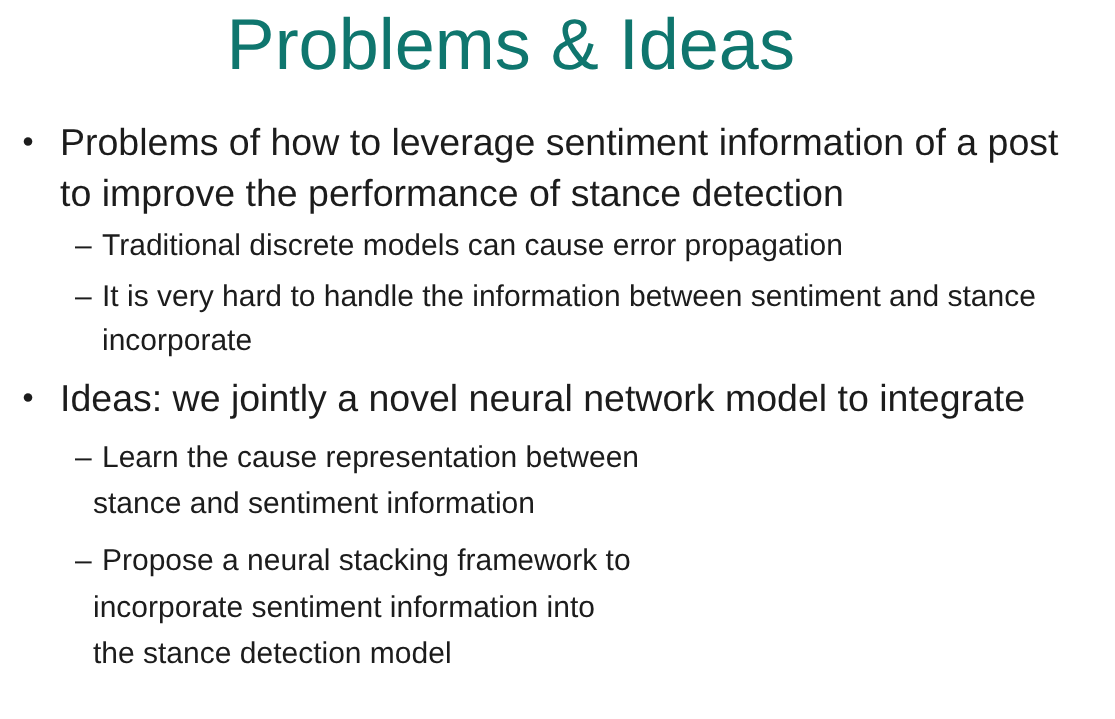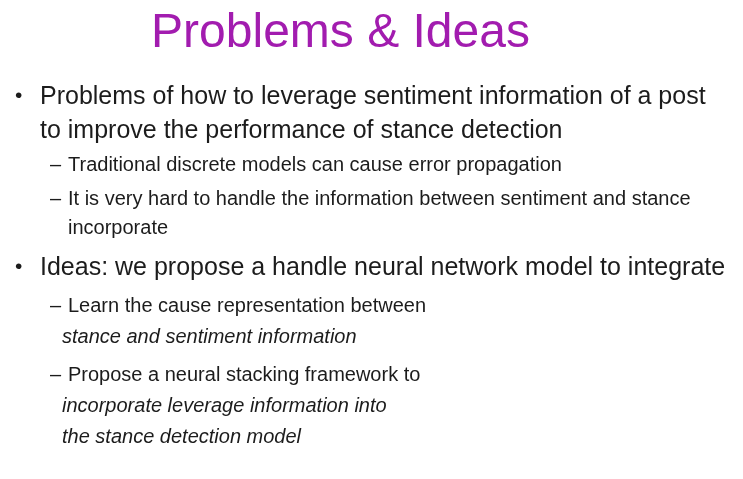--- a/index.html
+++ b/index.html
@@ -51,30 +51,30 @@
     position: absolute;
     left: 50px;
     top: 0;
     font-size: 20px;
     line-height: 29px;
   }
   .sec1 .sub { margin-top: 5px; }
   .sec2 { margin-top: 7px; }
   .sec2 .sub { margin-top: 7px; line-height: 31px; }
   .sec2 .sub .marker { line-height: 31px; }
-  .sec2 .sub .line + .line { margin-left: -6px; font-style: italic; }  
+  .sec2 .sub .line + .line { margin-left: -6px; }  
   .bullet.b1 { margin-top: 0; }
   .sec1 .sub.first { margin-top: 4px; }
 </style>
 </head>
 <body>
 
 <div class="slide">
 
-  <div class="title" style="color: #a21caf;">Problems &amp; Ideas</div>
+  <div class="title" style="color: #0f766e;">Problems &amp; Ideas</div>
 
   <div class="content">
 
     <div class="sec1">
       <div class="bullet b1">
         <span class="marker">•</span>
         <span class="line">Problems of how to leverage sentiment information of a post</span>
         <span class="line">to improve the performance of stance detection</span>
       </div>
 
@@ -86,31 +86,31 @@
       <div class="sub">
         <span class="marker">–</span>
         <span class="line">It is very hard to handle the information between sentiment and stance</span>
         <span class="line">incorporate</span>
       </div>
     </div>
 
     <div class="sec2">
       <div class="bullet">
         <span class="marker">•</span>
-        <span class="line">Ideas: we propose a handle neural network model to integrate</span>
+        <span class="line">Ideas: we jointly a novel neural network model to integrate</span>
       </div>
 
       <div class="sub">
         <span class="marker">–</span>
         <span class="line">Learn the cause representation between</span>
         <span class="line">stance and sentiment information</span>
       </div>
 
       <div class="sub">
         <span class="marker">–</span>
         <span class="line">Propose a neural stacking framework to</span>
-        <span class="line">incorporate leverage information into</span>
+        <span class="line">incorporate sentiment information into</span>
         <span class="line">the stance detection model</span>
       </div>
     </div>
 
   </div>
 </div>
 
 </body></html>

